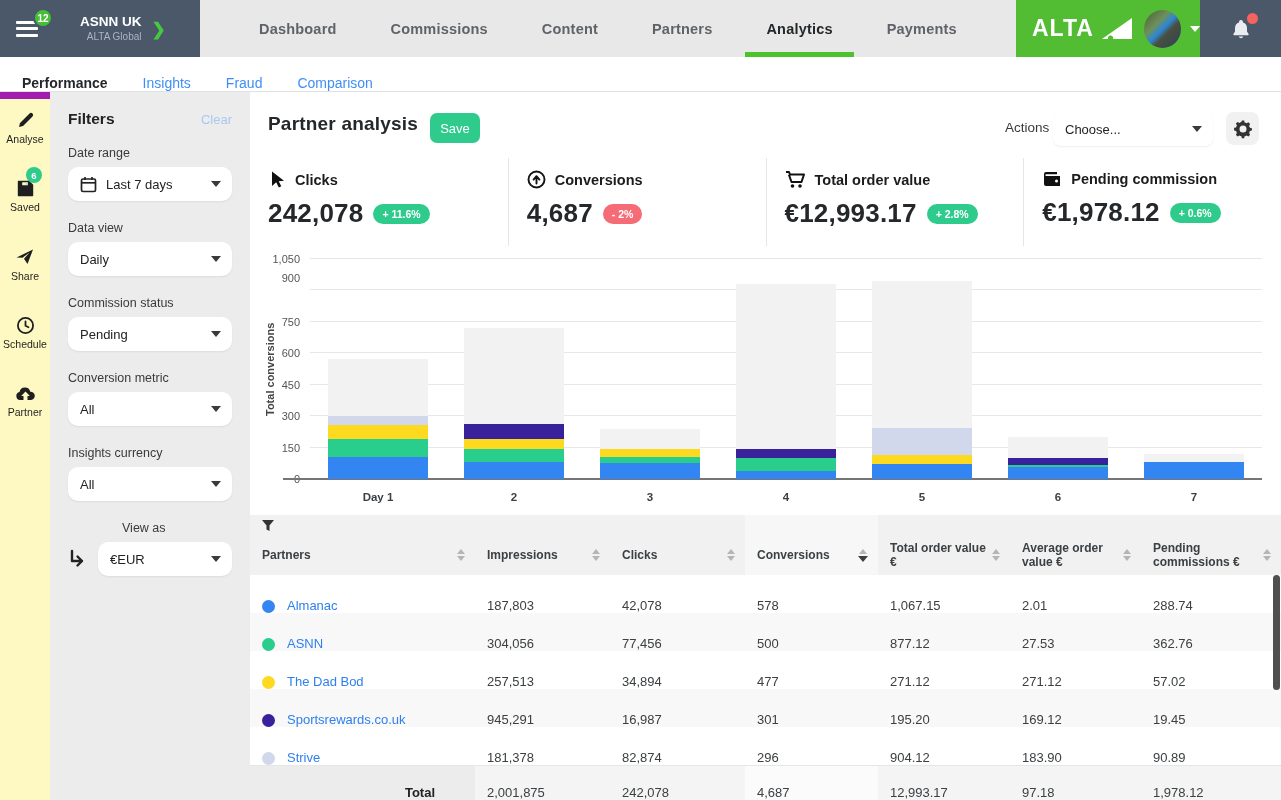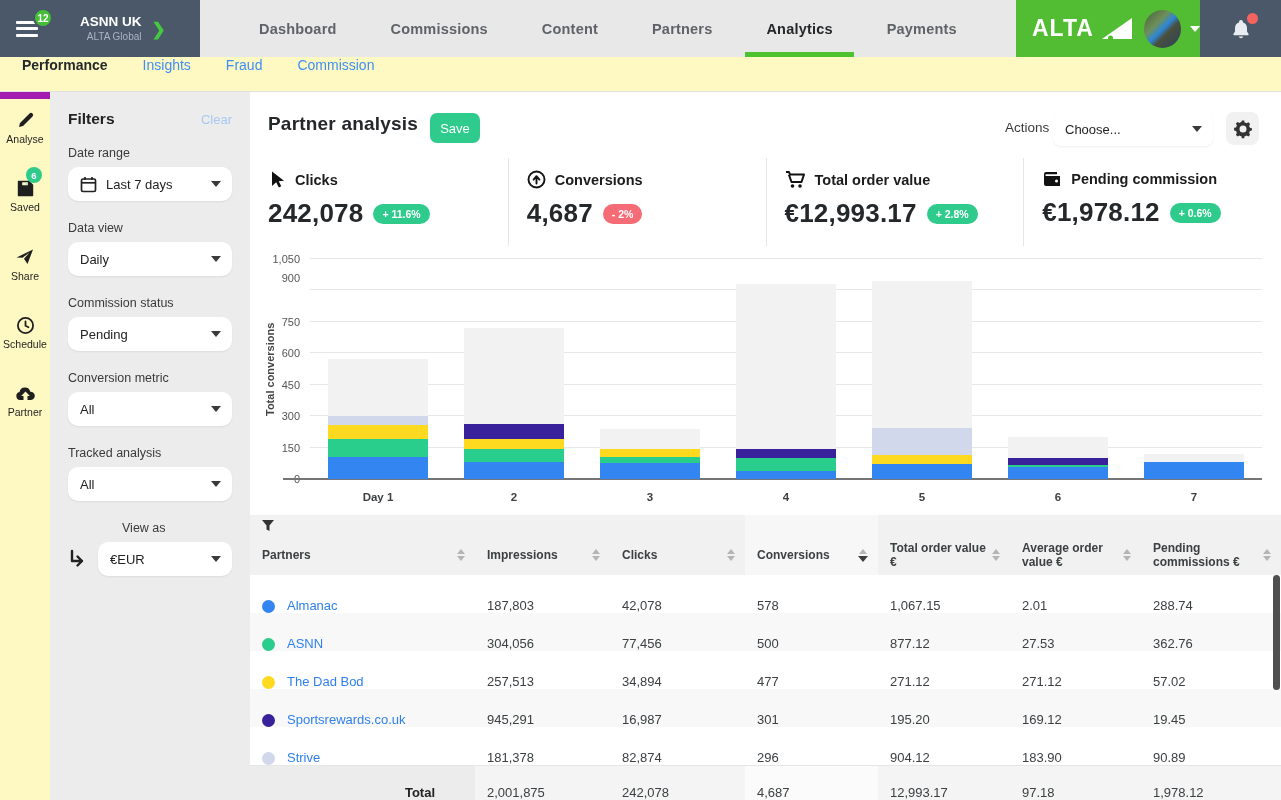--- a/index.html
+++ b/index.html
@@ -27,21 +27,21 @@
   .brand-text { color:#fff; font-weight:bold; font-size:23px; letter-spacing:1px; margin-left:16px; }
   .brand-tri { margin-left:8px; }
   .avatar { width:38px; height:38px; border-radius:50%; margin-left:12px; cursor:pointer;
     background:linear-gradient(135deg,#43603b 0%,#6f8f57 35%,#2d87d8 50%,#4a4f3e 62%,#27425c 100%); }
   .avatar-caret { width:0; height:0; border-left:5px solid transparent; border-right:5px solid transparent; border-top:6px solid #fff; margin-left:9px; cursor:pointer; }
   .bell-block { width:81px; height:57px; background:#4b5869; display:flex; align-items:center; justify-content:center; position:relative; flex:0 0 auto; }
   .bell-btn { position:relative; cursor:pointer; }
   .notif-dot { position:absolute; right:-5px; top:-4px; width:11px; height:11px; border-radius:50%; background:#f4635e; }
 
   
-  .subnav { position:absolute; left:0; top:57px; width:1281px; height:35px; background:#fef9c3; border-bottom:1px solid #e2e2e2; display:flex; align-items:flex-start; padding-left:22px; }
+  .subnav { position:absolute; left:0; top:57px; width:1281px; height:35px; background:#ffffff; border-bottom:1px solid #e2e2e2; display:flex; align-items:flex-end; padding-left:22px; }
   .subnav-item { font-size:14px; color:#3f8ef7; margin-right:35px; cursor:pointer; font-weight:500; }
   .subnav-item.active { color:#25282b; font-weight:bold; }
 
   
   .rail { position:absolute; left:0; top:92px; width:50px; height:708px; background:#fef9c3; border-top:7px solid #a21caf; }
   .rail-item { position:relative; width:50px; display:flex; flex-direction:column; align-items:center; cursor:pointer; color:#1f1f1f; }
   .rail-item .r-label { font-size:10.5px; margin-top:3px; color:#1f1f1f; }
   .rail-badge { position:absolute; top:-12px; left:26px; min-width:16px; height:16px; border-radius:8px; background:#2fcb8c; color:#fff; font-size:9.5px; font-weight:bold; display:flex; align-items:center; justify-content:center; }
 
   
@@ -169,21 +169,21 @@
           </svg>
         <div class="notif-dot"></div>
       </div>
     </div>
   </header>
 
   <div class="subnav" id="subnav">
       <div class="subnav-item active">Performance</div>
       <div class="subnav-item">Insights</div>
       <div class="subnav-item">Fraud</div>
-      <div class="subnav-item">Commission</div>
+      <div class="subnav-item">Comparison</div>
     </div>
 
   <aside class="rail" id="rail">
       <div class="rail-item" style="margin-top: 12px;">
         <div>
           <svg width="19" height="19" viewBox="0 0 19 19">
             <path d="M3 16 l1 -4 L13.5 2.5 a2.1 2.1 0 0 1 3 3 L7 15 Z" fill="#1f1f1f"></path>
           </svg>
         </div>
         <div class="r-label">Analyse</div>
@@ -261,21 +261,21 @@
           </div>
         </div>
         <div class="field">
           <div class="field-label">Conversion metric</div>
           <div class="select">
             <span class="sel-value">All</span>
             <span class="caret"></span>
           </div>
         </div>
         <div class="field">
-          <div class="field-label">Tracked analysis</div>
+          <div class="field-label">Insights currency</div>
           <div class="select">
             <span class="sel-value">All</span>
             <span class="caret"></span>
           </div>
         </div>
       </div>
     <div class="viewas">
       <div class="viewas-left">
         <svg width="19" height="19" viewBox="0 0 19 19">
             <path d="M4 2 V12 H14 M14 12 L9.5 7.5 M14 12 L9.5 16.5" stroke="#222" stroke-width="2.4" fill="none" stroke-linecap="round" stroke-linejoin="round"></path>

